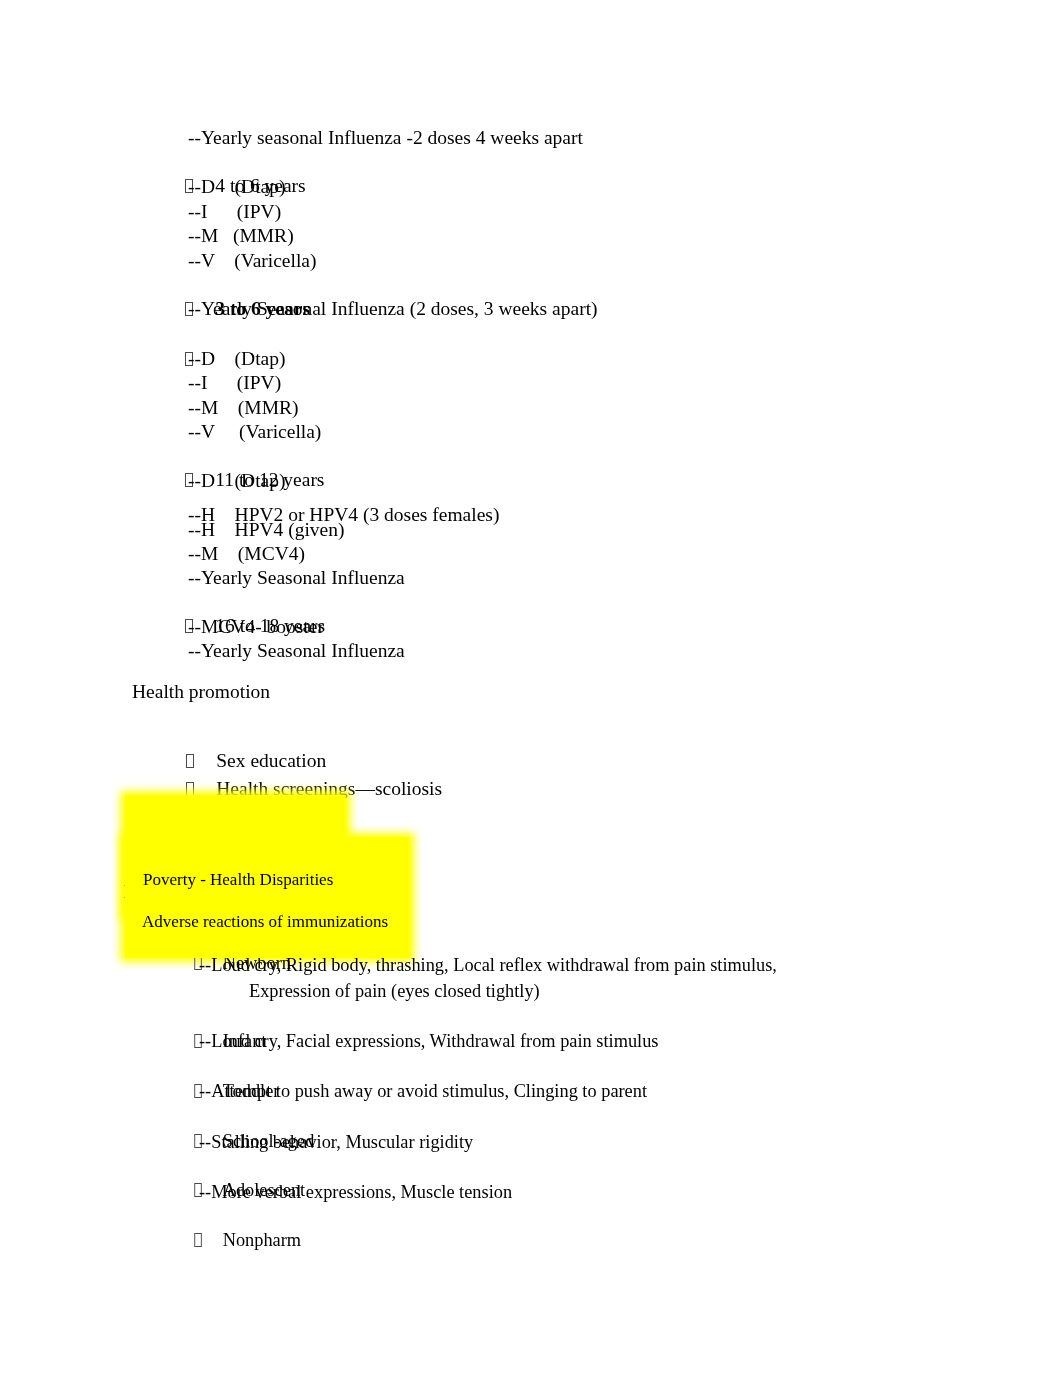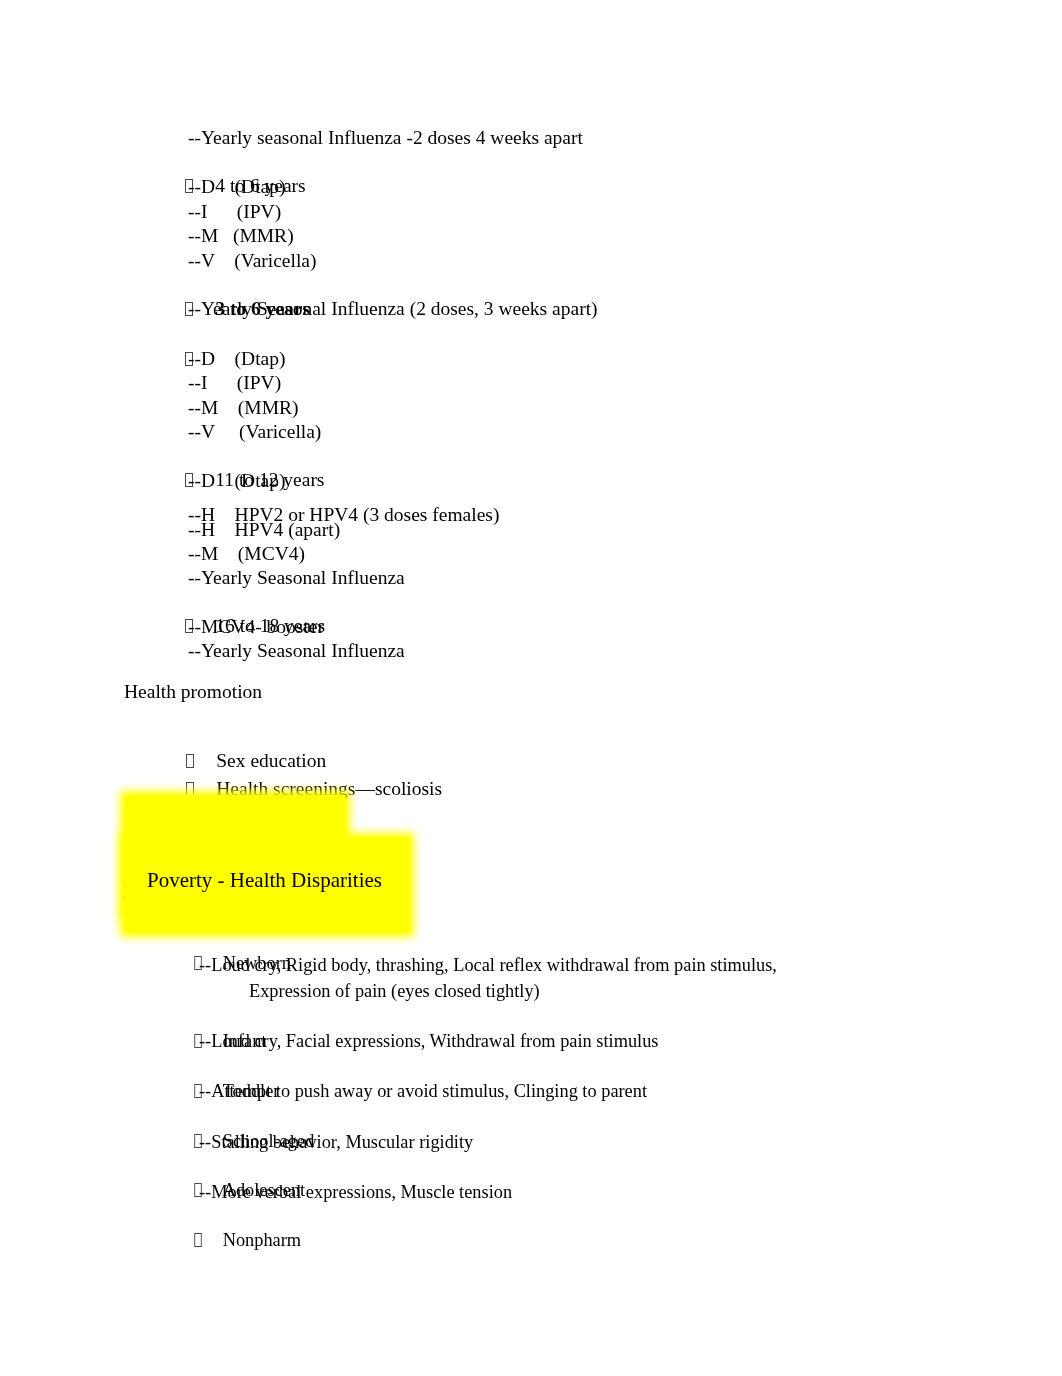--- a/index.html
+++ b/index.html
@@ -61,21 +61,21 @@
     position: absolute;
     white-space: pre;
     font-size: 19.5px;
     line-height: 24.5px;
   }
 
   
   .hl-wrap {
     position: absolute;
     white-space: pre;
-    font-size: 21px;
+    font-size: 17px;
     line-height: 24.5px;
   }
   .hl-wrap .hl-glow {
     position: absolute;
     left: -6px;
     top: -3px;
     right: -6px;
     bottom: -3px;
     background: #ffff00;
     filter: blur(4.5px);
@@ -123,51 +123,52 @@
     <div class="line" style="left:188px; top:347px;">--D    (Dtap)</div>
     <div class="line" style="left:188px; top:371px;">--I      (IPV)</div>
     <div class="line" style="left:188px; top:396px;">--M    (MMR)</div>
     <div class="line" style="left:188px; top:420px;">--V     (Varicella)</div>
 
     <div class="bullet-row" style="left:156px; top:443px;">
       <span class="tofu"></span><span class="tofu-gap"></span><span>11 to 12 years</span>
     </div>
     <div class="line" style="left:188px; top:469px;">--D    (Dtap)</div>
     <div class="line" style="left:188px; top:493px;margin-top:10px;">--H    HPV2 or HPV4 (3 doses females)</div>
-    <div class="line" style="left:188px; top:518px;">--H    HPV4 (apart)</div>
+    <div class="line" style="left:188px; top:518px;">--H    HPV4 (given)</div>
     <div class="line" style="left:188px; top:542px;">--M    (MCV4)</div>
     <div class="line" style="left:188px; top:566px;">--Yearly Seasonal Influenza</div>
 
     <div class="bullet-row" style="left:156px; top:589px;">
       <span class="tofu"></span><span class="tofu-gap"></span><span>16 to 18 years</span>
     </div>
     <div class="line" style="left:188px; top:615px;">--MCV4- booster</div>
     <div class="line" style="left:188px; top:639px;">--Yearly Seasonal Influenza</div>
   </div>
 
   <div>
-    <div class="heading" style="left:124px; top:680px;">Health promotion</div>
+    <div class="heading" style="left:132px; top:680px;">Health promotion</div>
 
     <div class="bullet-row" style="left:157px; top:724px;">
       <span class="tofu"></span><span class="tofu-gap"></span><span>Sex education</span>
     </div>
     <div class="bullet-row" style="left:157px; top:752px;">
       <span class="tofu"></span><span class="tofu-gap"></span><span>Health screenings—scoliosis</span>
     </div>
   </div>
 
   <div class="hl-wrap" style="left:126px; top:794px;">
     <span class="hl-glow" style="width: 230.25px;"></span>
     <span class="hl-core" style="width: 220.25px;"></span>
     <span class="hl-text">Poverty - Health Disparities</span>
   </div>
 
   <div class="hl-wrap" style="left:126px; top:836px;">
     <span class="hl-glow" style="width: 294.141px;"></span>
     <span class="hl-core" style="width: 284.141px;"></span>
+    <span class="hl-text">Adverse reactions of immunizations</span>
   </div>
 
   <div class="sec-pain">
     <div class="heading" style="left:124px; top:880px; transform:scaleX(0.94); transform-origin:left center;">Management of Pain</div>
 
     <div class="bullet-row" style="left:167px; top:926px;">
       <span class="tofu"></span><span class="tofu-gap"></span><span>Newborn</span>
     </div>
     <div class="line" style="left:199px; top:953px;">--Loud cry, Rigid body, thrashing, Local reflex withdrawal from pain stimulus,</div>
     <div class="line" style="left:249px; top:979px;">Expression of pain (eyes closed tightly)</div>

